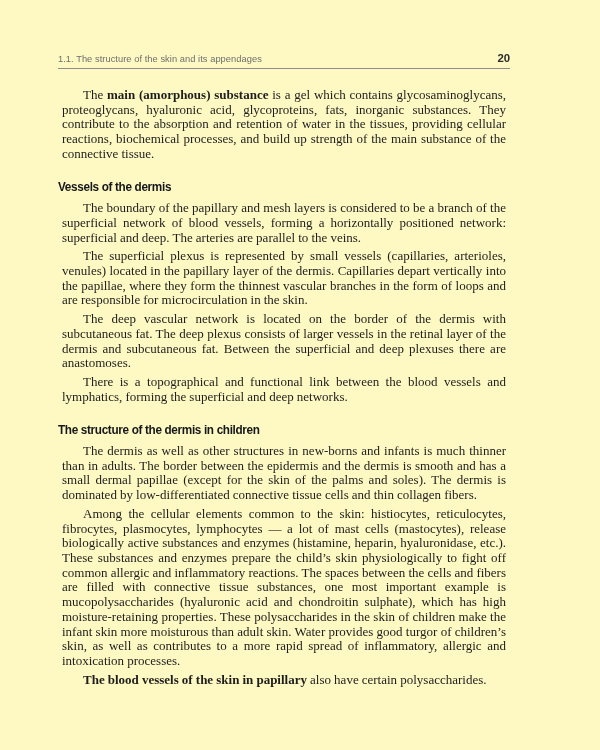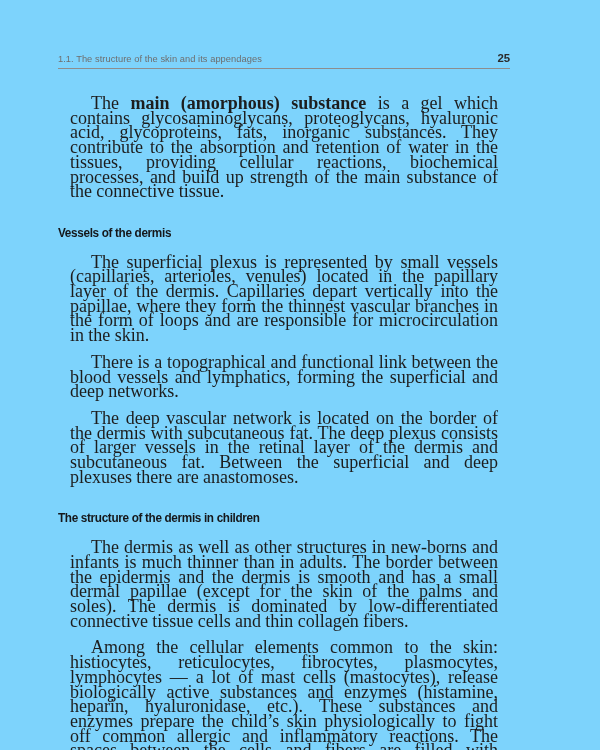--- a/index.html
+++ b/index.html
@@ -13,21 +13,21 @@
     height: 750px;
     overflow: hidden;
     font-family: "Liberation Serif", "DejaVu Serif", serif;
     -webkit-font-smoothing: antialiased;
   }
 
   .page {
     position: relative;
     width: 600px;
     height: 750px;
-    background: #7dd3fc;
+    background: #fef9c3;
     box-sizing: border-box;
   }
 
   
   .running-head {
     position: absolute;
     left: 58px;
     top: 52px;
     width: 452px;
     display: flex;
@@ -55,24 +55,24 @@
 
   
   .column {
     position: absolute;
     left: 58px;
     top: 84px;
     width: 452px;
   }
 
   p.para {
-    margin: 12px;
+    margin: 4px;
     text-align: justify;
     text-justify: inter-word;
-    font-size: 18px;
+    font-size: 13px;
     line-height: 14.72px;
     color: #1d1d1d;
     text-indent: 21px;
     hyphens: manual;
     word-spacing: -0.15px;
   }
   p.para b,
   p.para strong {
     font-weight: bold;
   }
@@ -94,39 +94,40 @@
   .gap-before-heading { height: 14.5px; }
   .gap-after-heading  { height: 3.0px; }
 </style>
 </head>
 <body>
 
 <div class="page">
 
   <div class="running-head">
     <span class="running-head-title">1.1. The structure of the skin and its appendages</span>
-    <span class="running-head-folio">25</span>
+    <span class="running-head-folio">20</span>
   </div>
 
   <div class="column">
 
     <p class="para"><span>The </span><b>main (amorphous) substance</b><span> is a gel which contains glycosaminoglycans, proteoglycans, hyaluronic acid, glycoproteins, fats, inorganic substances. They contribute to the absorption and retention of water in the tissues, providing cellular reactions, biochemical processes, and build up strength of the main substance of the connective tissue.</span></p>
 
     <div class="gap-before-heading"></div>
 
     <h2 class="section-heading">Vessels of the dermis</h2>
 
     <div class="gap-after-heading"></div>
 
+    <p class="para">The boundary of the papillary and mesh layers is considered to be a branch of the superficial network of blood vessels, forming a horizontally positioned network: superficial and deep. The arteries are parallel to the veins.</p>
 
     <p class="para">The superficial plexus is represented by small vessels (capillaries, arterioles, venules) located in the papillary layer of the dermis. Capillaries depart vertically into the papillae, where they form the thinnest vascular branches in the form of loops and are responsible for microcirculation in the skin.</p>
 
+    <p class="para">The deep vascular network is located on the border of the dermis with subcutaneous fat. The deep plexus consists of larger vessels in the retinal layer of the dermis and subcutaneous fat. Between the superficial and deep plexuses there are anastomoses.</p>
+
     <p class="para">There is a topographical and functional link between the blood vessels and lymphatics, forming the superficial and deep networks.</p>
-
-    <p class="para">The deep vascular network is located on the border of the dermis with subcutaneous fat. The deep plexus consists of larger vessels in the retinal layer of the dermis and subcutaneous fat. Between the superficial and deep plexuses there are anastomoses.</p>
 
     <div class="gap-before-heading"></div>
 
     <h2 class="section-heading">The structure of the dermis in children</h2>
 
     <div class="gap-after-heading"></div>
 
     <p class="para">The dermis as well as other structures in new-borns and infants is much thinner than in adults. The border between the epidermis and the dermis is smooth and has a small dermal papillae (except for the skin of the palms and soles). The dermis is dominated by low-differentiated connective tissue cells and thin collagen fibers.</p>
 
     <p class="para">Among the cellular elements common to the skin: histiocytes, reticulocytes, fibrocytes, plasmocytes, lymphocytes — a lot of mast cells (mastocytes), release biologically active substances and enzymes (histamine, heparin, hyaluronidase, etc.). These substances and enzymes prepare the child’s skin physiologically to fight off common allergic and inflammatory reactions. The spaces between the cells and fibers are filled with connective tissue substances, one most important example is mucopolysaccharides (hyaluronic acid and chondroitin sulphate), which has high moisture-retaining properties. These polysaccharides in the skin of children make the infant skin more moisturous than adult skin. Water provides good turgor of children’s skin, as well as contributes to a more rapid spread of inflammatory, allergic and intoxication processes.</p>

